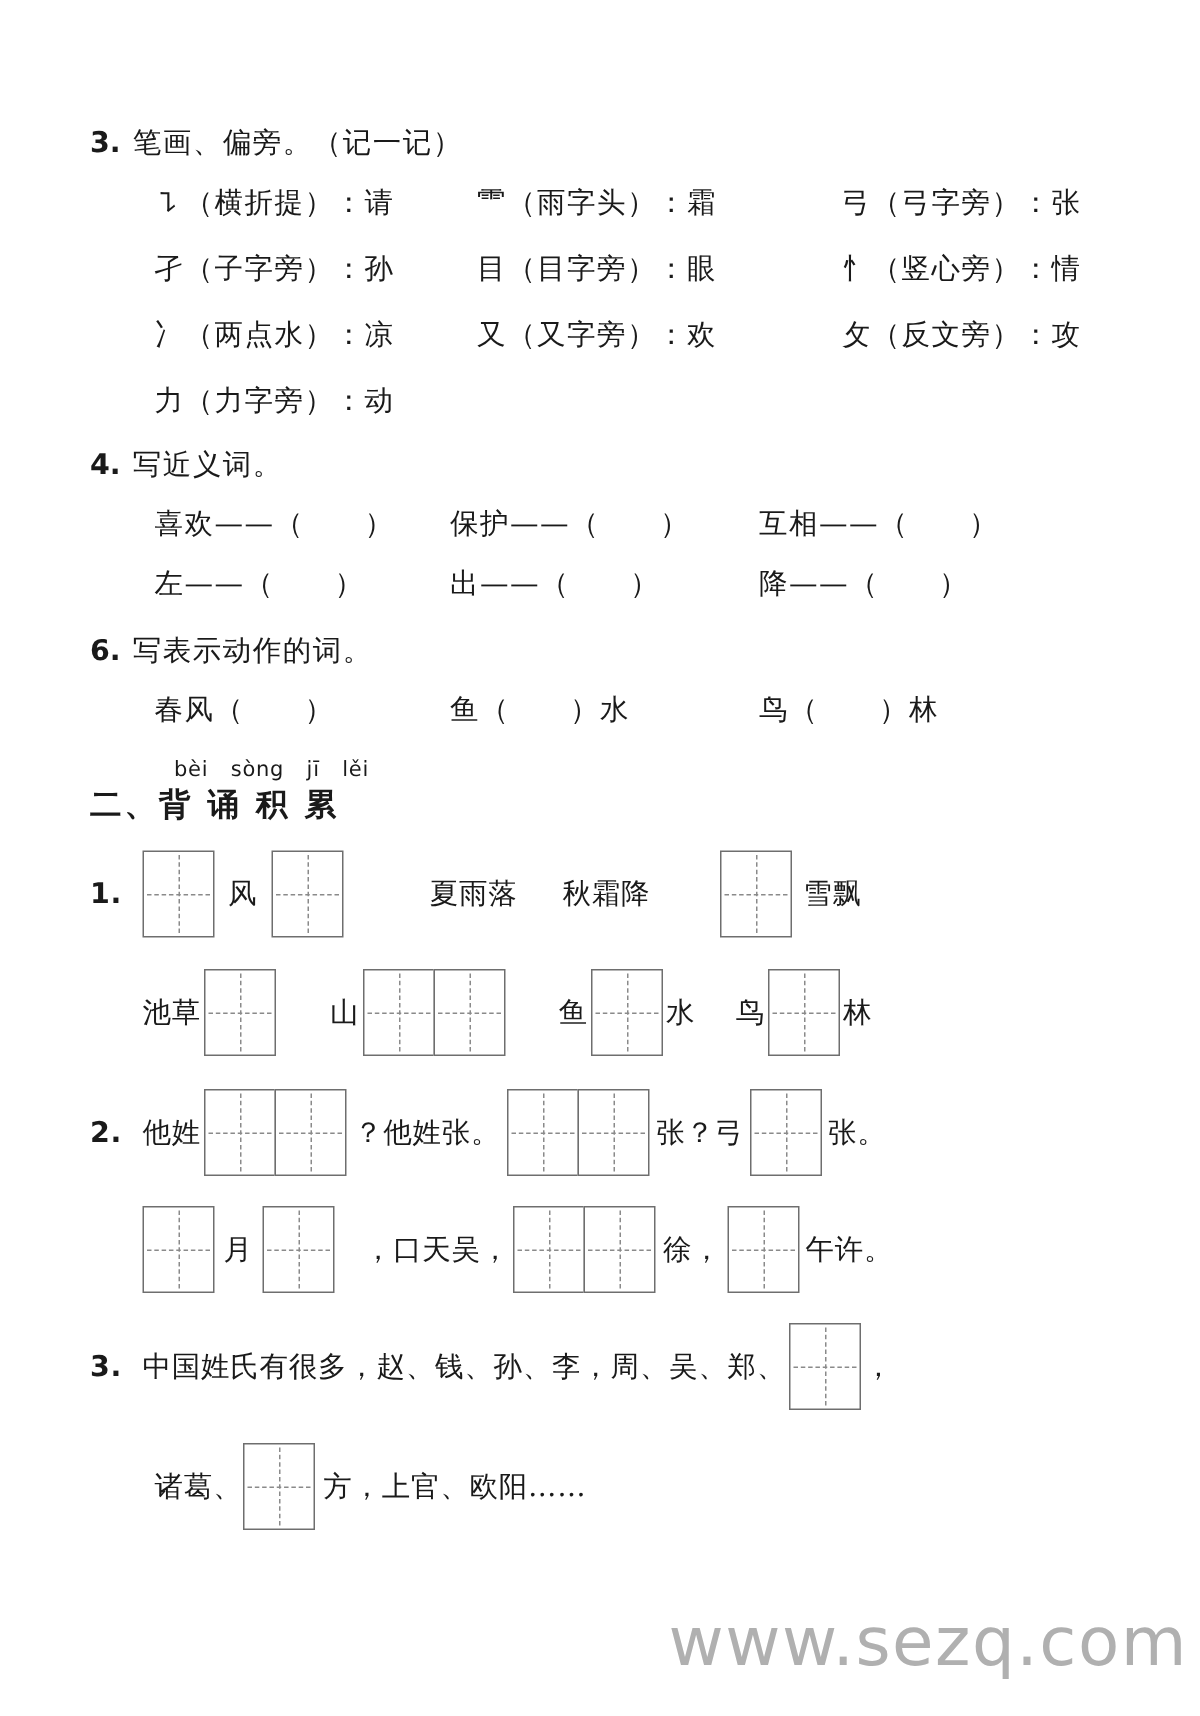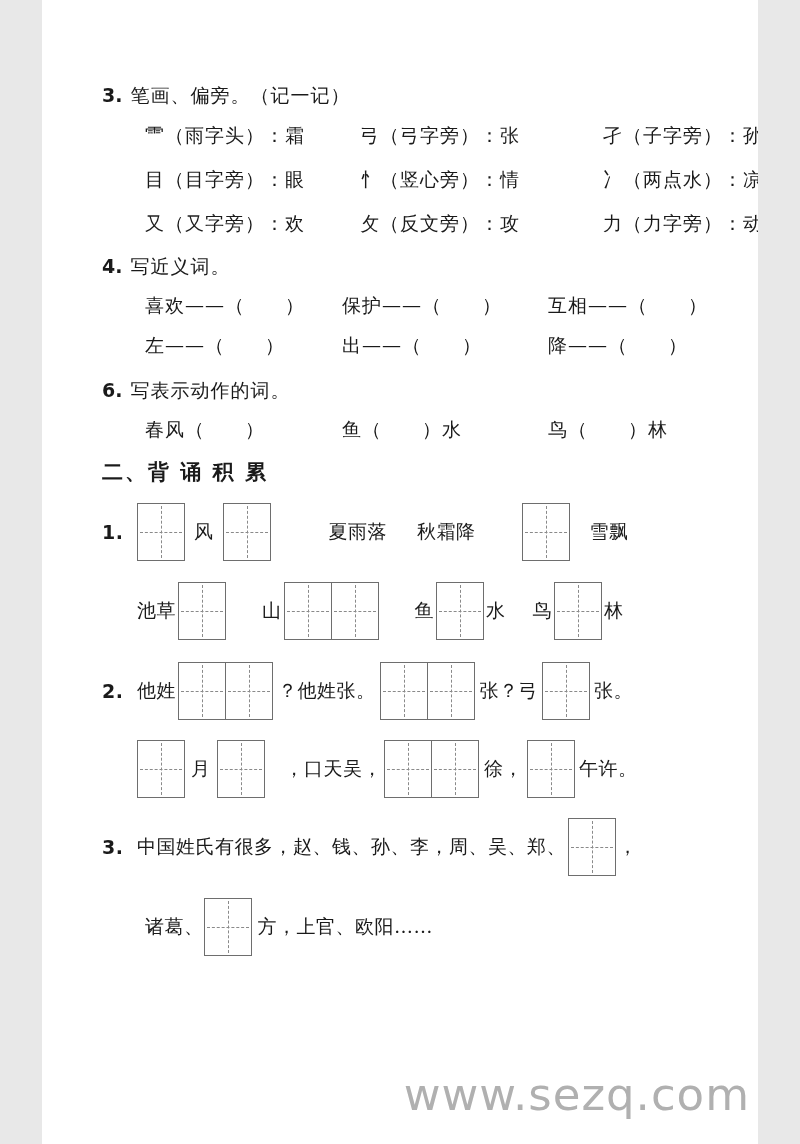--- a/index.html
+++ b/index.html
@@ -1,17 +1,17 @@
 <!DOCTYPE html>
 <html><head>
 <meta charset="utf-8">
 <style>
   html,body { margin:0; padding:0; background:#e8e8e8; }
   .page {
-    width:716px; height:1144px; margin:0 auto; position:relative;
+    width:800px; height:1144px; margin:0 auto; position:relative;
     background:#ffffff; overflow:hidden; color:#1a1a1a;
     font-family:"DejaVu Serif","Liberation Serif",serif;
   }
   .content { position:absolute; top:0; left:0; right:0; padding:82px 30px 0 60px; }
 
   
   .qhead { font-size:19px; line-height:26px; white-space:nowrap; }
   .qnum  { font-family:"DejaVu Sans","Liberation Sans",sans-serif; font-weight:700; margin-right:8px; }
   .qtitle{ letter-spacing:1px; }
 
@@ -60,20 +60,21 @@
 </head>
 <body>
 
 <div class="page">
   <div class="content">
 
     <div class="qhead">
       <span class="qnum">3.</span><span class="qtitle">笔画、偏旁。（记一记）</span>
     </div>
     <div class="rgrid">
+      <span>㇊（横折提）：请</span>
       <span>⻗（雨字头）：霜</span>
       <span>弓（弓字旁）：张</span>
       <span>孑（子字旁）：孙</span>
       <span>目（目字旁）：眼</span>
       <span>忄（竖心旁）：情</span>
       <span>冫（两点水）：凉</span>
       <span>又（又字旁）：欢</span>
       <span>攵（反文旁）：攻</span>
       <span>力（力字旁）：动</span>
     </div>
@@ -96,38 +97,39 @@
     <div class="qhead" style="margin-top:18px;">
       <span class="qnum">6.</span><span class="qtitle">写表示动作的词。</span>
     </div>
     <div class="prow">
       <span>春风（　　）</span>
       <span>鱼（　　）水</span>
       <span>鸟（　　）林</span>
     </div>
 
     <div class="sec">
+      <div class="pinyin">bèi sòng jī lěi</div>
       <div class="sec-title">二、背 诵 积 累</div>
     </div>
 
     <div class="rrow" style="margin-top:18px;">
       <span class="rnum">1.</span>
       <span class="tzg">
           <span class="cell"></span>
         </span>
       <span style="margin:0 9px;">风</span>
       <span class="tzg">
           <span class="cell"></span>
         </span>
       <span style="margin-left:58px;">夏雨落</span>
       <span style="margin-left:30px;">秋霜降</span>
       <span class="tzg" style="margin-left:46px;">
           <span class="cell"></span>
         </span>
-      <span style="margin-left:20px;text-align:center;">雪飘</span>
+      <span style="margin-left:8px;text-align:center;">雪飘</span>
     </div>
 
     <div class="rrow ind35" style="margin-top:21px;">
       <span>池草</span>
       <span class="tzg" style="margin-left:2px;">
           <span class="cell"></span>
         </span>
       <span style="margin-left:36px;">山</span>
       <span class="tzg" style="margin-left:2px;">
           <span class="cell"></span>

